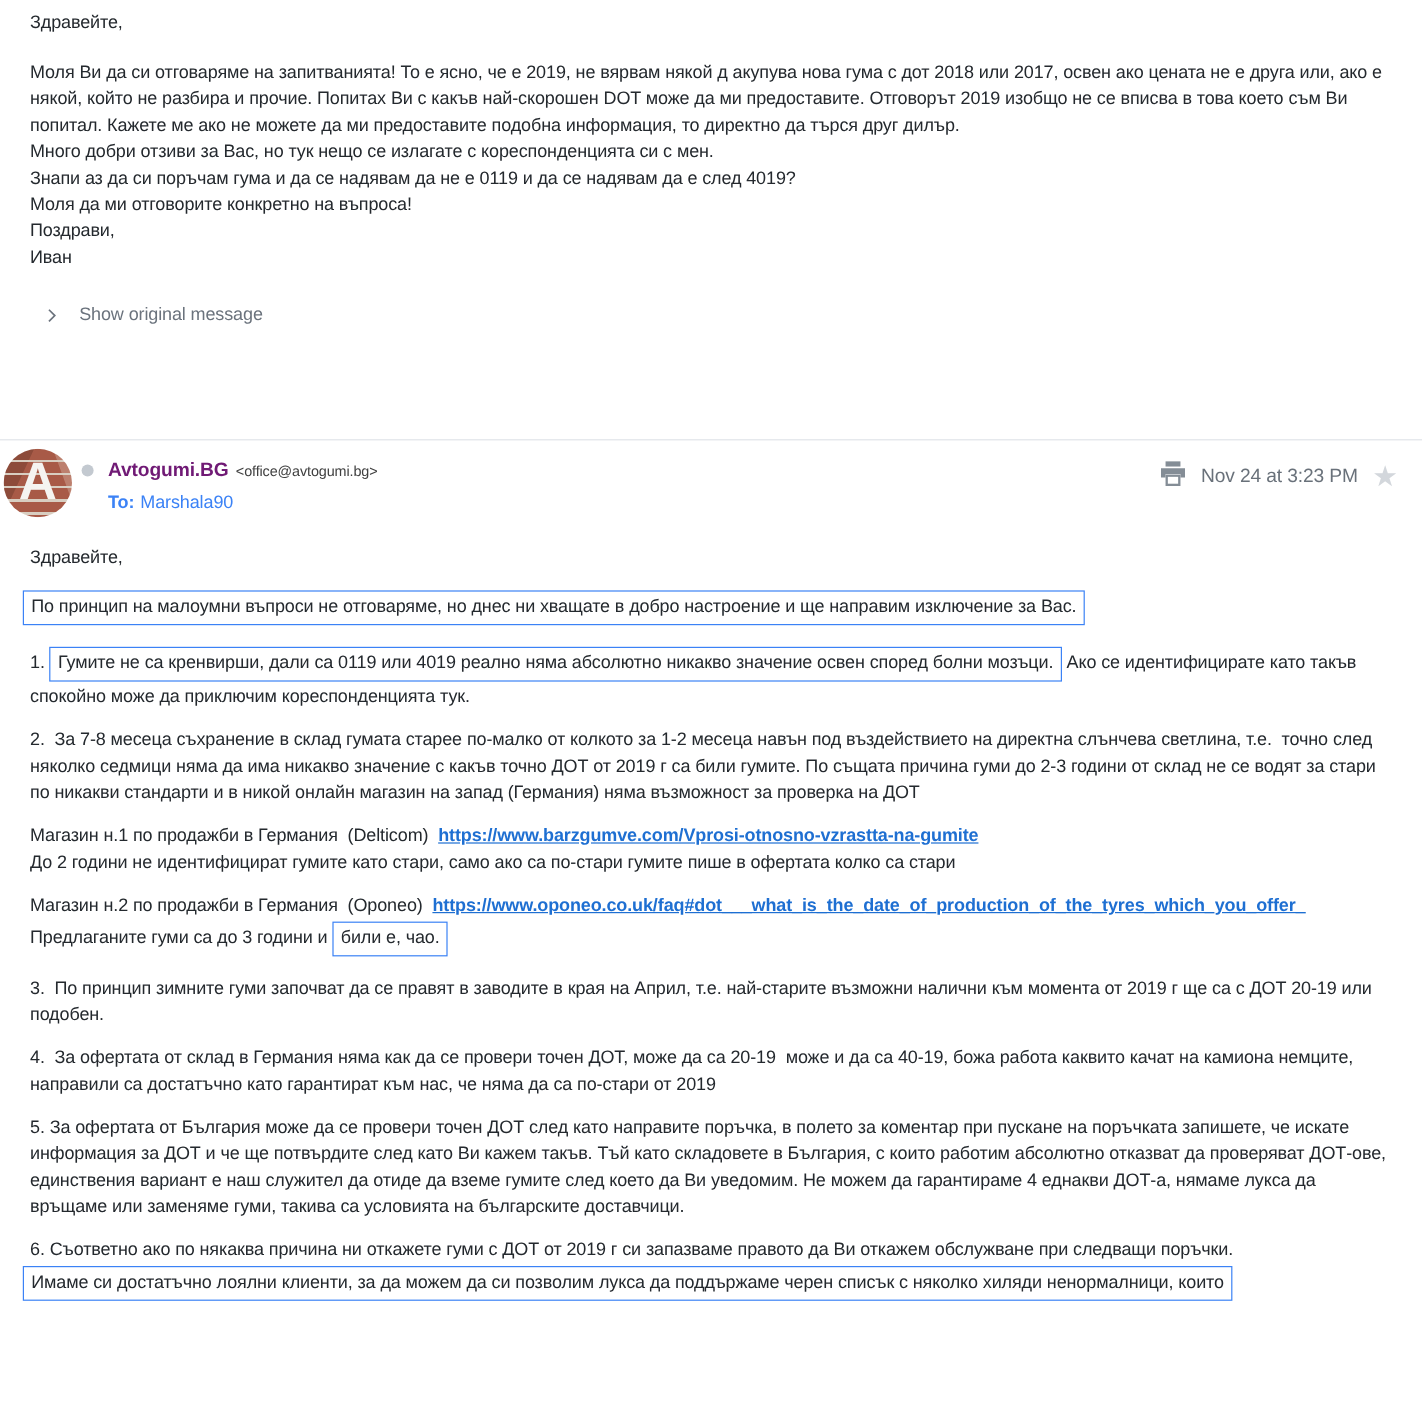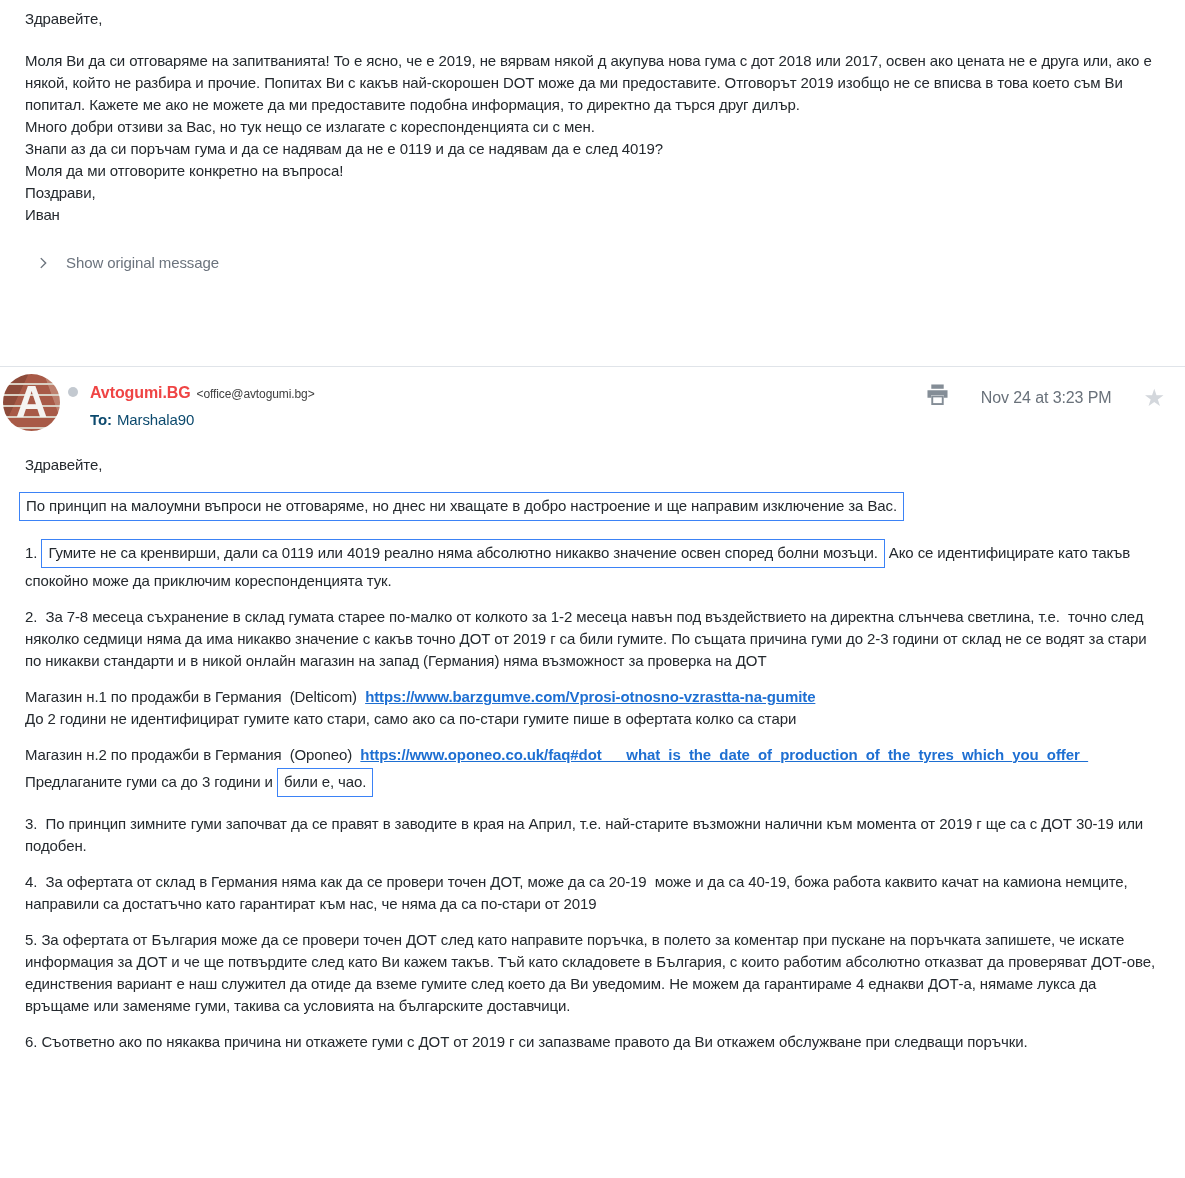--- a/index.html
+++ b/index.html
@@ -27,25 +27,25 @@
     background-image:
       repeating-linear-gradient(to bottom, rgba(0,0,0,0) 0 9px, #d8cec1 9px 11px),
       linear-gradient(115deg, rgba(60,30,20,.25) 0 30%, rgba(0,0,0,0) 31%),
       linear-gradient(250deg, rgba(250,240,225,.25) 0 20%, rgba(0,0,0,0) 21%);
     display:flex;align-items:center;justify-content:center;
     cursor:pointer;overflow:hidden;
   }
   .avletter{color:#f5f4f1;font-size:44px;font-weight:700;line-height:57px;transform:translateY(-1px);}
   .unread-dot{width:10px;height:10px;border-radius:50%;background:#c3c9d0;margin:13px 0 0 8px;flex:0 0 auto;}
   .sender-block{margin-left:12px;padding-top:8px;}
-  .sname{font-weight:700;color:#ef4444;font-size:16px;}
+  .sname{font-weight:700;color:#701a75;font-size:16px;}
   .semail{color:#404040;font-size:12px;margin-left:6px;}
-  .toline{margin-top:4px;color:#0c4a6e;font-size:15px;}
+  .toline{margin-top:4px;color:#3b82f6;font-size:15px;}
   .tolabel{font-weight:700;margin-right:5px;}
-  .hright{margin-left:auto;display:flex;align-items:center;gap:32px;padding-top:10px;}
+  .hright{margin-left:auto;display:flex;align-items:center;gap:12px;padding-top:10px;}
   .print{cursor:pointer;display:block;}
   .date{color:#69717a;font-size:16px;}
   .star{color:#d3d7dc;font-size:24px;line-height:24px;cursor:pointer;}
   
   .rbody{padding:23px 28px 12px 25px;}
   .rbody p{margin:0 0 14px 0;}
   .rbody .para{margin-bottom:14px;}
   .redbox{
     display:inline-block;
     border:1px solid #3b82f6;
@@ -105,21 +105,21 @@
       </div>
     </header>
 
     <div class="rbody">
       <p class="txt">Здравейте,</p>
       <p class="para"><span class="redbox">По принцип на малоумни въпроси не отговаряме, но днес ни хващате в добро настроение и ще направим изключение за Вас.</span></p>
       <p class="para"><span class="t">1. </span><span class="redbox mid">Гумите не са кренвирши, дали са 0119 или 4019 реално няма абсолютно никакво значение освен според болни мозъци.</span><span class="t"> Ако се идентифицирате като такъв спокойно може да приключим кореспонденцията тук.</span></p>
       <p class="txt">2.  За 7-8 месеца съхранение в склад гумата старее по-малко от колкото за 1-2 месеца навън под въздействието на директна слънчева светлина, т.е.  точно след няколко седмици няма да има никакво значение с какъв точно ДОТ от 2019 г са били гумите. По същата причина гуми до 2-3 години от склад не се водят за стари по никакви стандарти и в никой онлайн магазин на запад (Германия) няма възможност за проверка на ДОТ</p>
       <p class="para"><span class="t">Магазин н.1 по продажби в Германия  (Delticom)  </span><a class="link">https://www.barzgumve.com/Vprosi-otnosno-vzrastta-na-gumite</a><br><span class="t">До 2 години не идентифицират гумите като стари, само ако са по-стари гумите пише в офертата колко са стари</span></p>
       <p class="para"><span class="t">Магазин н.2 по продажби в Германия  (Oponeo)  </span><a class="link">https://www.oponeo.co.uk/faq#dot___what_is_the_date_of_production_of_the_tyres_which_you_offer_</a><br><span class="t">Предлаганите гуми са до 3 години и </span><span class="redbox mid">били е, чао.</span></p>
-      <p class="txt">3.  По принцип зимните гуми започват да се правят в заводите в края на Април, т.е. най-старите възможни налични към момента от 2019 г ще са с ДОТ 30-19 или подобен.</p>
+      <p class="txt">3.  По принцип зимните гуми започват да се правят в заводите в края на Април, т.е. най-старите възможни налични към момента от 2019 г ще са с ДОТ 20-19 или подобен.</p>
       <p class="txt">4.  За офертата от склад в Германия няма как да се провери точен ДОТ, може да са 20-19  може и да са 40-19, божа работа каквито качат на камиона немците, направили са достатъчно като гарантират към нас, че няма да са по-стари от 2019</p>
       <p class="txt">5. За офертата от България може да се провери точен ДОТ след като направите поръчка, в полето за коментар при пускане на поръчката запишете, че искате информация за ДОТ и че ще потвърдите след като Ви кажем такъв. Тъй като складовете в България, с които работим абсолютно отказват да проверяват ДОТ-ове, единствения вариант е наш служител да отиде да вземе гумите след което да Ви уведомим. Не можем да гарантираме 4 еднакви ДОТ-а, нямаме лукса да връщаме или заменяме гуми, такива са условията на българските доставчици.</p>
-      <p class="para"><span class="t">6. Съответно ако по някаква причина ни откажете гуми с ДОТ от 2019 г си запазваме правото да Ви откажем обслужване при следващи поръчки.</span><br><br></p>
+      <p class="para"><span class="t">6. Съответно ако по някаква причина ни откажете гуми с ДОТ от 2019 г си запазваме правото да Ви откажем обслужване при следващи поръчки.</span><br><span class="redbox">Имаме си достатъчно лоялни клиенти, за да можем да си позволим лукса да поддържаме черен списък с няколко хиляди ненормалници, които</span><br></p>
 
     </div>
   </section>
 
 </div>
 
 </body></html>

